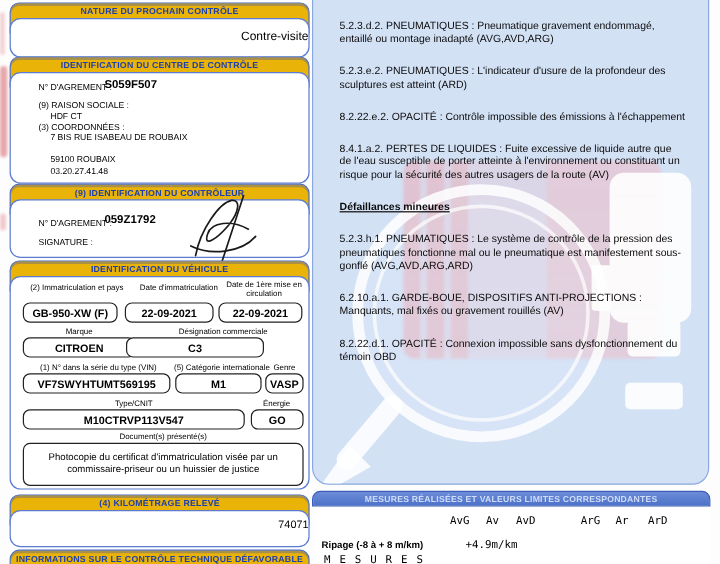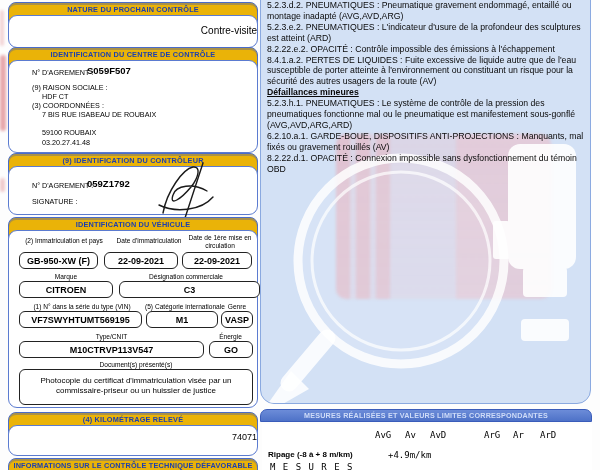--- a/index.html
+++ b/index.html
@@ -17,21 +17,21 @@
      border:1.5px solid #5b7bd0;border-radius:9px;}
   .lbl{position:absolute;font-size:7.2px;color:#000;white-space:nowrap;padding-left:13px;}
   .val-inline{font-weight:bold;font-size:9.5px;}
   .vbox{position:absolute;box-sizing:border-box;border:1.2px solid #222;border-radius:6px;
      background:#fff;font-size:9px;font-weight:bold;text-align:center;}
   .flabel{position:absolute;font-size:6.6px;color:#000;text-align:center;white-space:nowrap;}
   
   #blue-panel{position:absolute;left:260px;top:-12px;width:331px;height:416px;box-sizing:border-box;
      background:#d3e1f5;border:1px solid #8aa9e0;border-radius:0 0 14px 14px;overflow:hidden;}
   .defects{position:absolute;left:6px;width:320px;font-size:8.7px;line-height:10.9px;color:#0a0a0a;}
-  .defects p{margin:0;}
+  .defects p{margin:16px;}
   .minor-head{font-weight:bold;text-decoration:underline;}
   
   #measures-band{position:absolute;left:260px;top:409px;width:332px;height:13px;box-sizing:border-box;
      background:linear-gradient(180deg,#6c8cd8,#4e72c8);border:1px solid #3a5cba;border-radius:7px 7px 0 0;
      font-size:7.2px;font-weight:bold;color:#cfdcf8;text-align:center;line-height:12px;letter-spacing:.2px;}
   .mono{font-family:"DejaVu Sans Mono", monospace;}
   
   .noclick{pointer-events:none;}
   #stamp-pink{position:absolute;left:75px;top:145px;width:215px;height:165px;
      background:
@@ -128,21 +128,21 @@
     <span class="flabel" style="left:172px;top:11px;width:78px;">circulation</span>
 
     <div class="vbox" style="left:10px;top:21px;width:79px;height:17px;line-height:16px;">GB-950-XW (F)</div>
     <div class="vbox" style="left:95px;top:21px;width:74px;height:17px;line-height:16px;">22-09-2021</div>
     <div class="vbox" style="left:173px;top:21px;width:70px;height:17px;line-height:16px;">22-09-2021</div>
 
     <span class="flabel" style="left:10px;top:42px;width:94px;">Marque</span>
     <span class="flabel" style="left:110px;top:42px;width:134px;">Désignation commerciale</span>
 
     <div class="vbox" style="left:10px;top:50px;width:94px;height:17px;line-height:16px;">CITROEN</div>
-    <div class="vbox" style="left:110px;top:50px;width:141px;height:17px;line-height:16px;">C3</div>
+    <div class="vbox" style="left:96px;top:50px;width:115px;height:17px;line-height:16px;">C3</div>
 
     <span class="flabel" style="left:10px;top:72px;width:126px;">(1) N° dans la série du type (VIN)</span>
     <span class="flabel" style="left:136px;top:72px;width:74px;">(5) Catégorie internationale</span>
     <span class="flabel" style="left:211px;top:72px;width:34px;">Genre</span>
 
     <div class="vbox" style="left:10px;top:80px;width:123px;height:17px;line-height:16px;">VF7SWYHTUMT569195</div>
     <div class="vbox" style="left:137px;top:80px;width:72px;height:17px;line-height:16px;">M1</div>
     <div class="vbox" style="left:212px;top:80px;width:32px;height:17px;line-height:16px;">VASP</div>
 
     <span class="flabel" style="left:10px;top:102px;width:185px;">Type/CNIT</span>

